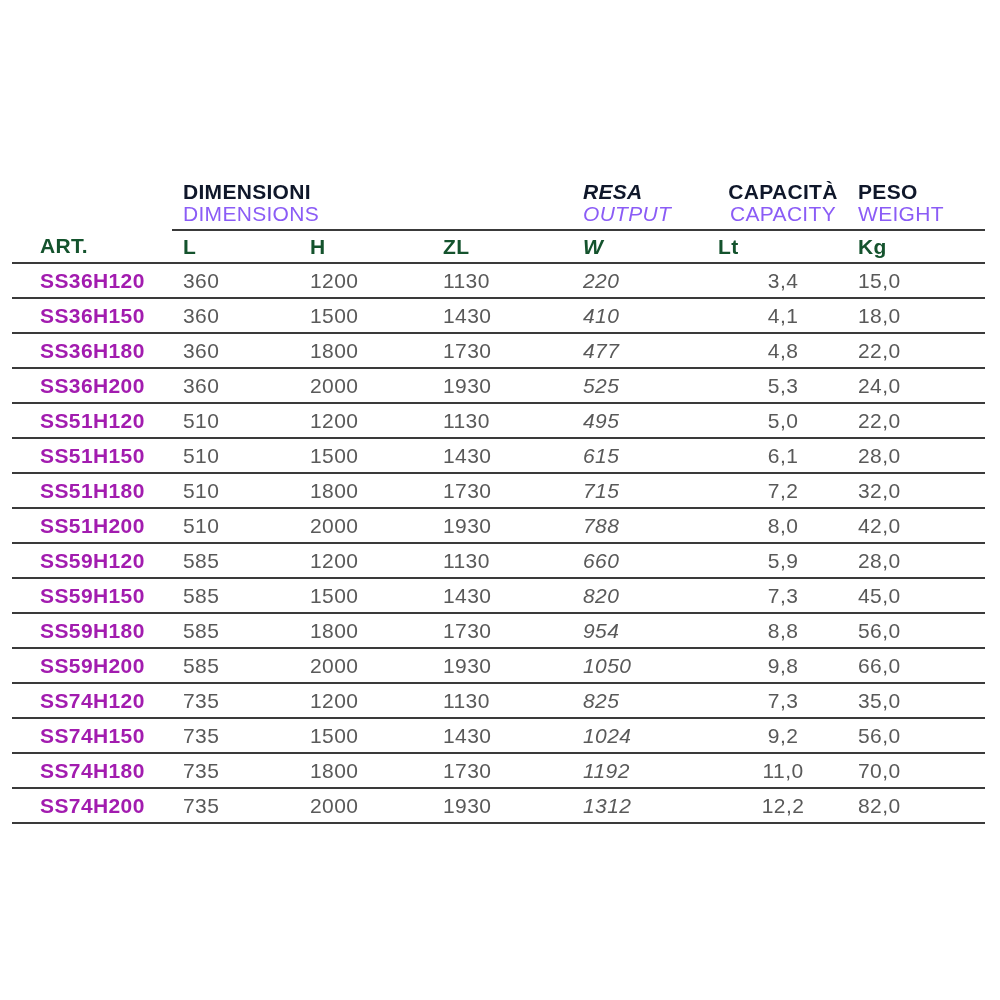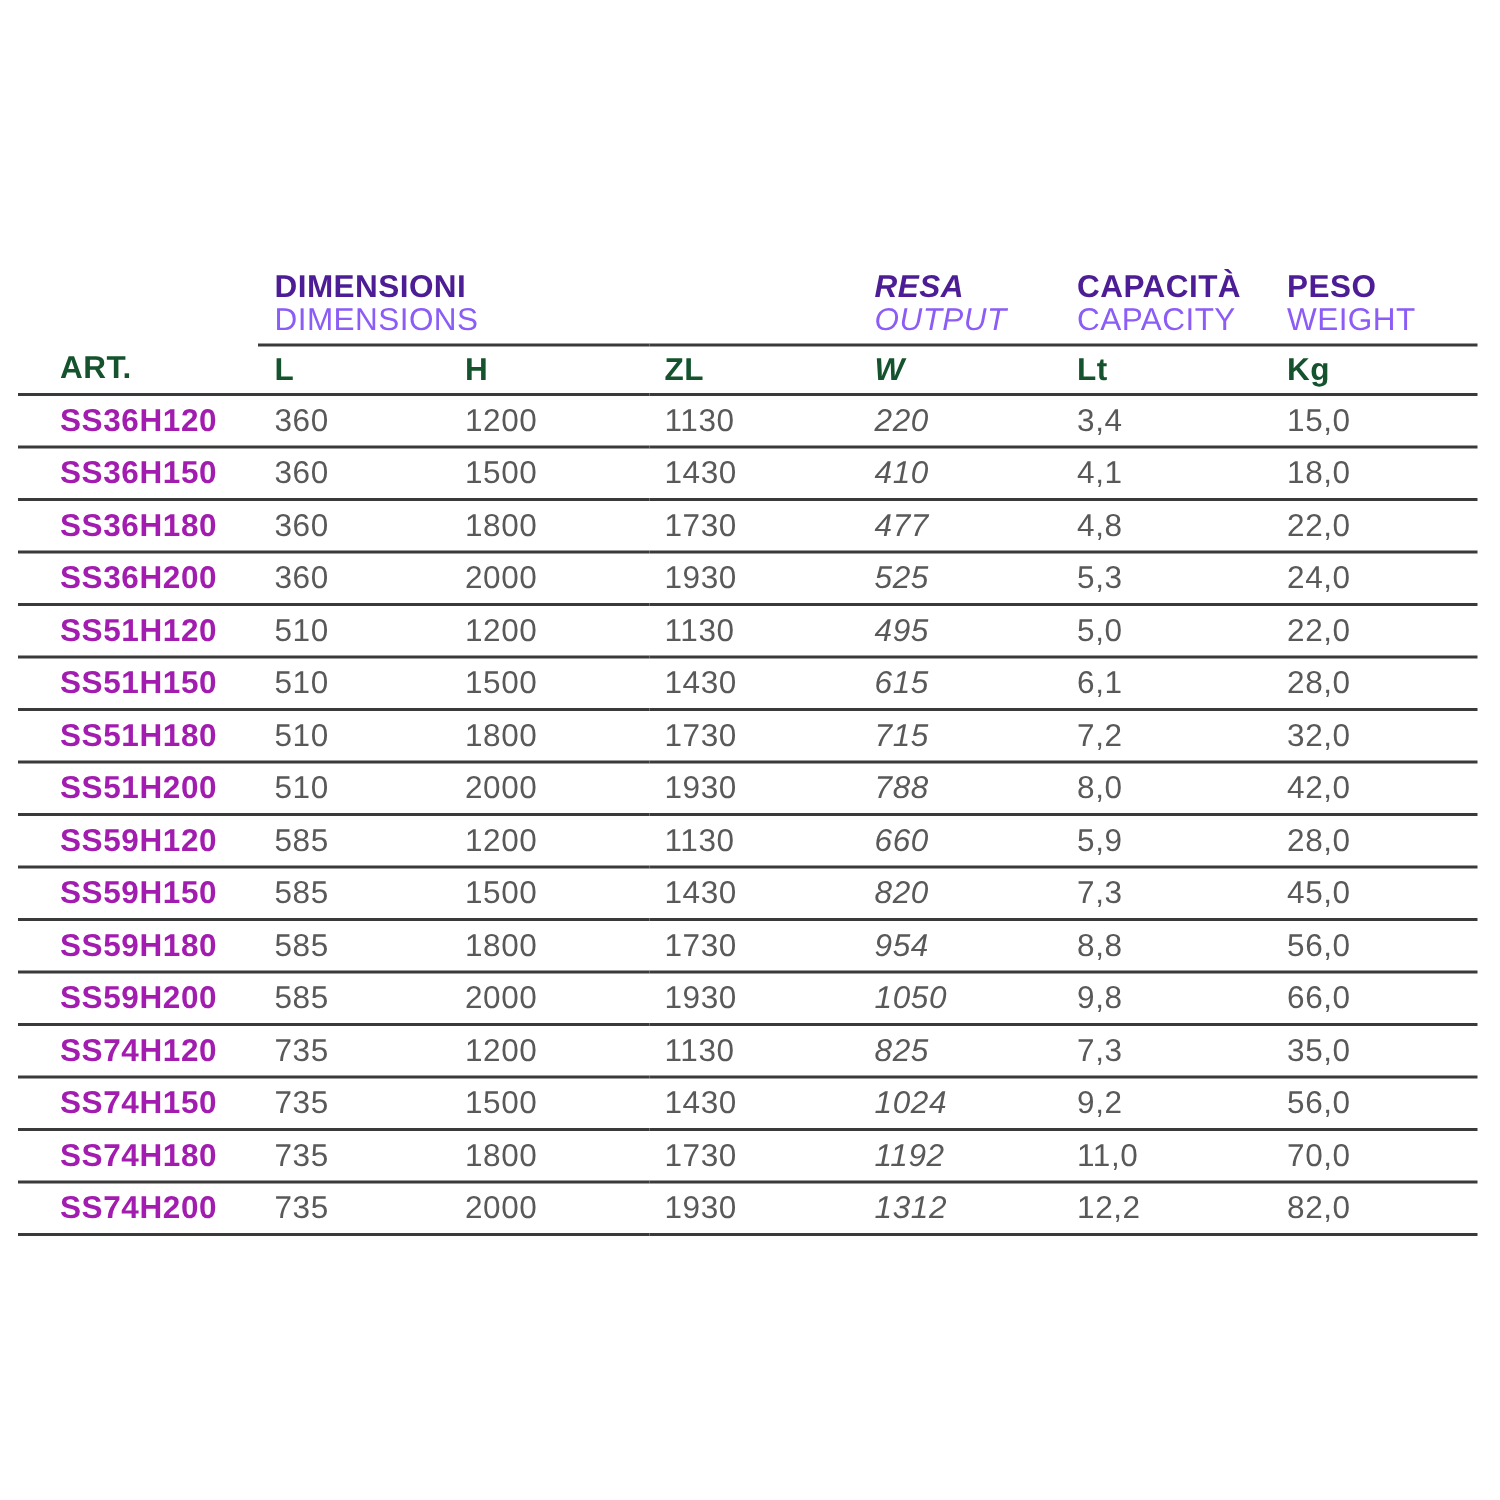--- a/index.html
+++ b/index.html
@@ -31,21 +31,21 @@
     border-bottom: 2px solid #3a3a3a;
   }
   tr.group-row td.no-line {
     border-bottom: none;
   }
   .group-it {
     display: block;
     font-size: 21px;
     line-height: 22px;
     font-weight: bold;
-    color: #4c1d95;
+    color: #0f172a;
     letter-spacing: 0.3px;
   }
   .group-en {
     display: block;
     font-size: 21px;
     line-height: 22px;
     font-weight: normal;
     color: #8b5cf6;
     letter-spacing: 0.3px;
   }
@@ -79,21 +79,21 @@
     font-weight: normal;
     color: #595959;
     letter-spacing: 0.4px;
   }
   
   .c-art { padding-left: 28px !important; }
   .c-l   { padding-left: 11px !important; }
   .c-h   { padding-left: 10px !important; }
   .c-zl  { padding-left: 10px !important; }
   .c-w   { padding-left: 11px !important; font-style: italic; }
-  .c-lt  { padding-left: 10px !important; }
+  .c-lt  { padding-left: 10px !important; text-align: center; }
   .c-kg  { padding-left: 10px !important; }
 </style>
 </head>
 <body>
 
 <div class="page">
   <table class="spec">
     <colgroup>
       <col style="width:160px">
       <col style="width:128px">

